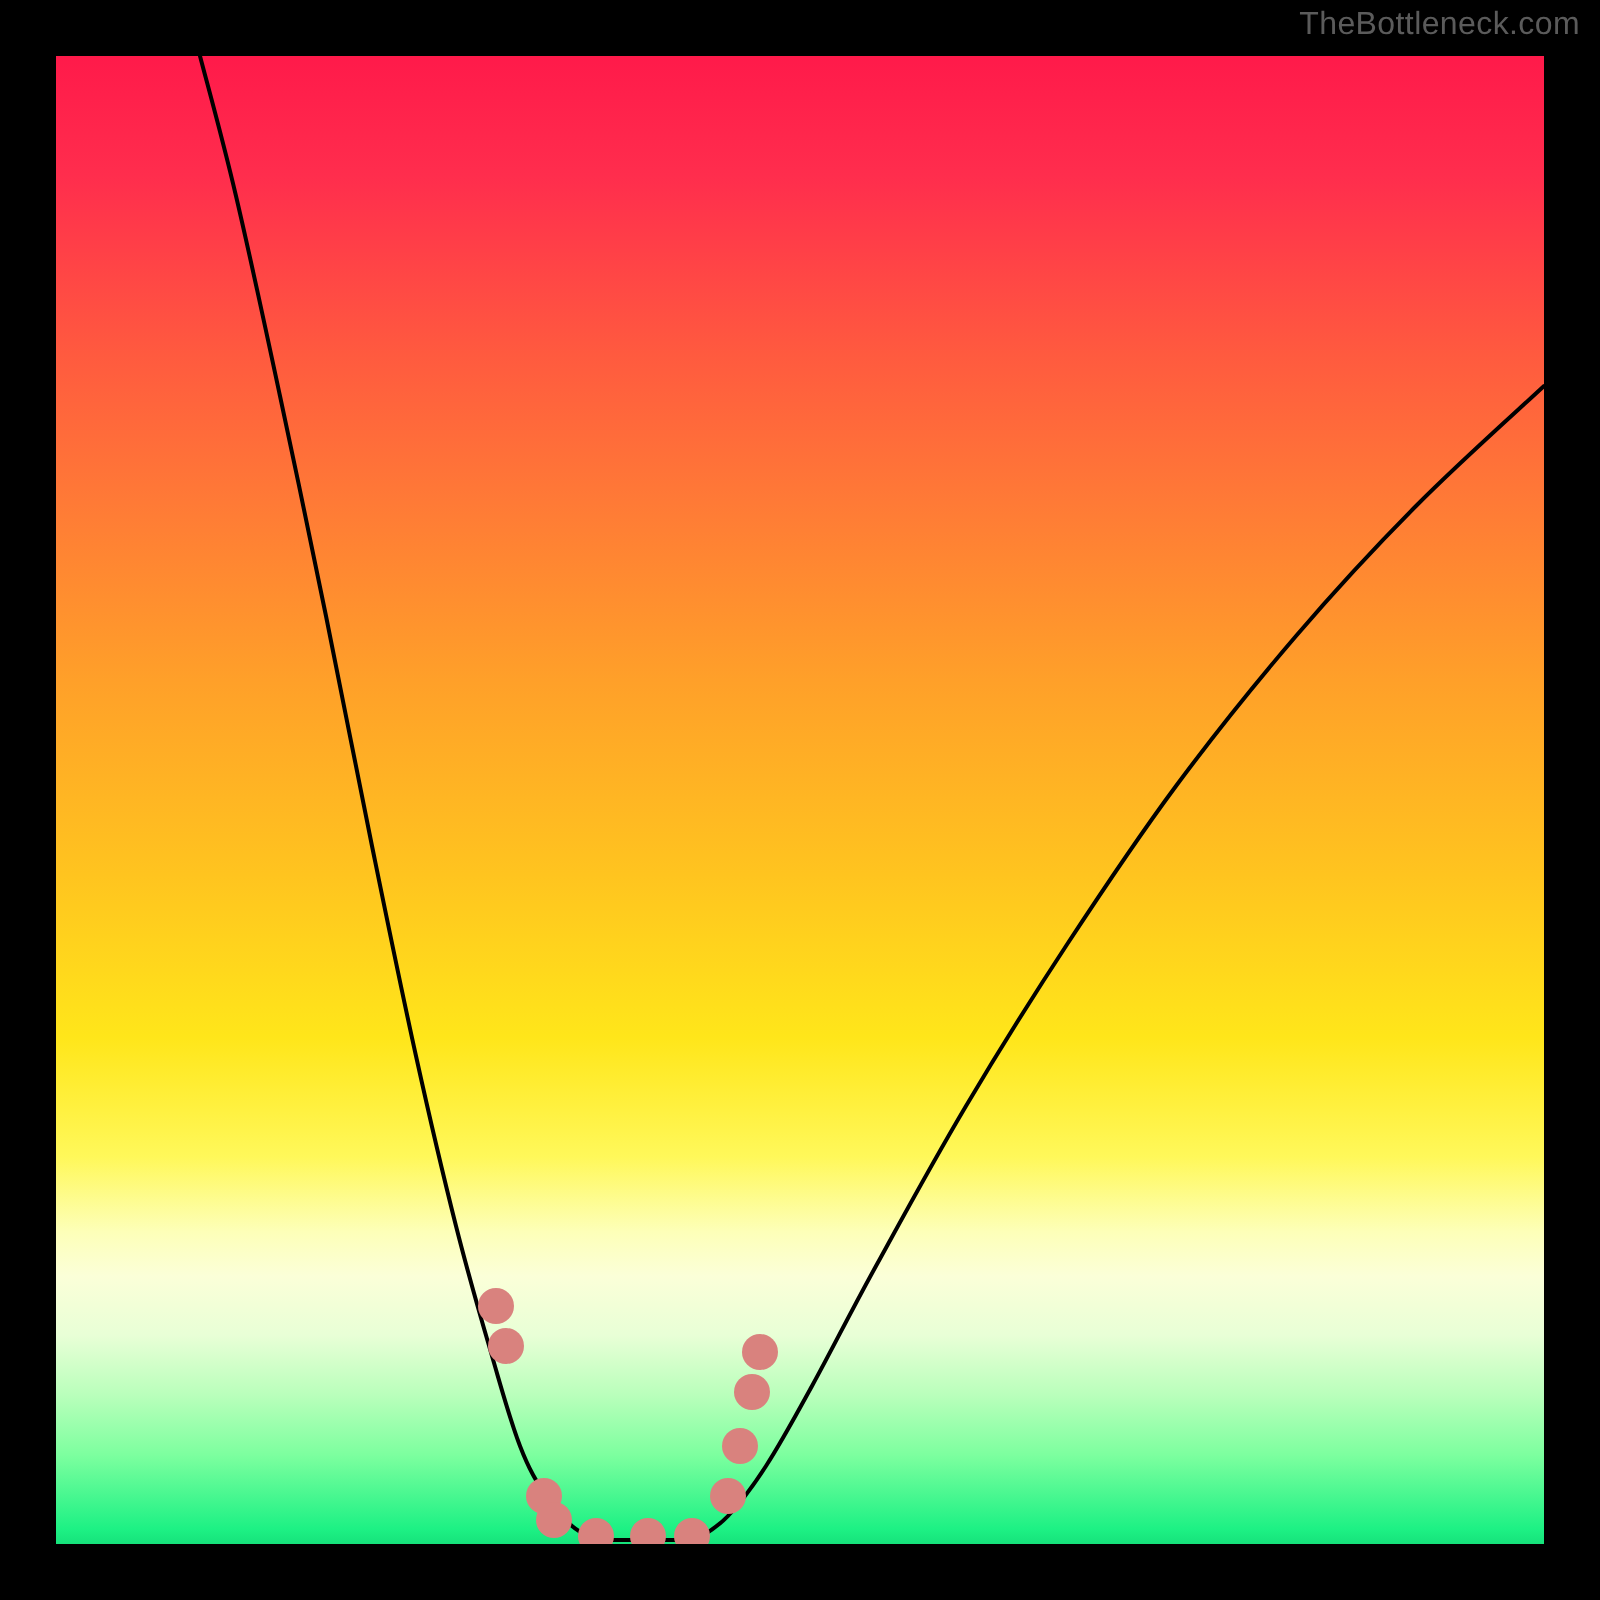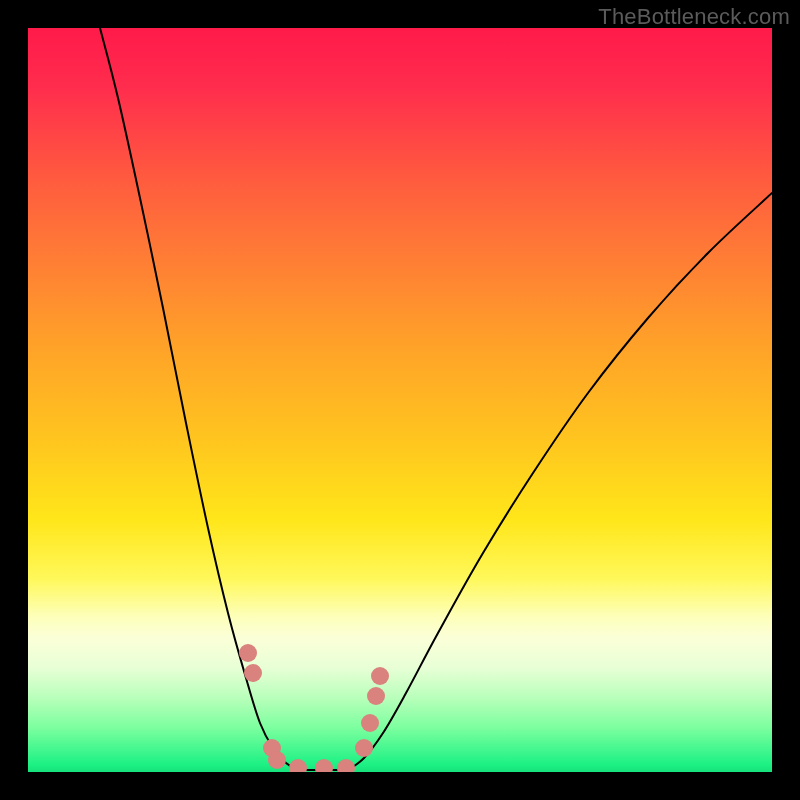--- a/index.html
+++ b/index.html
@@ -39,21 +39,21 @@
       #7dff9f 94%,
       #1df184 99%,
       #16e27b 100%
     );
   }
   .watermark {
     position: absolute;
     top: 4px;
     right: 10px;
     color: #5b5b5b;
-    font-size: 22px;
+    font-size: 16px;
     font-weight: 500;
     letter-spacing: 0.2px;
     user-select: none;
   }
   svg.curves {
     position: absolute;
     inset: 0;
   }
 </style>
 </head>

